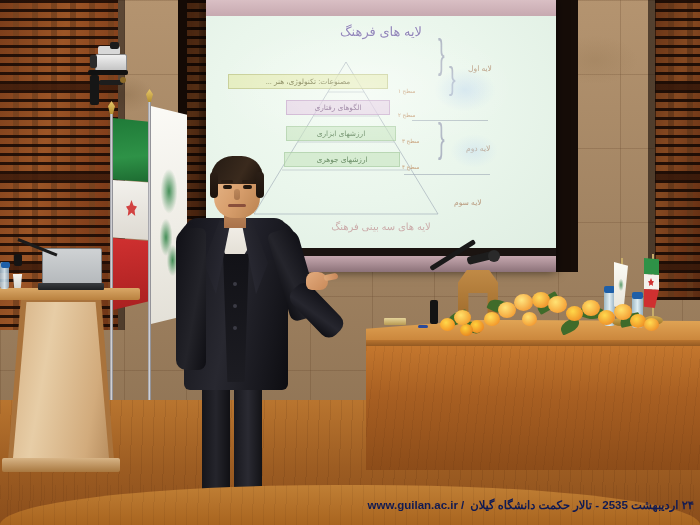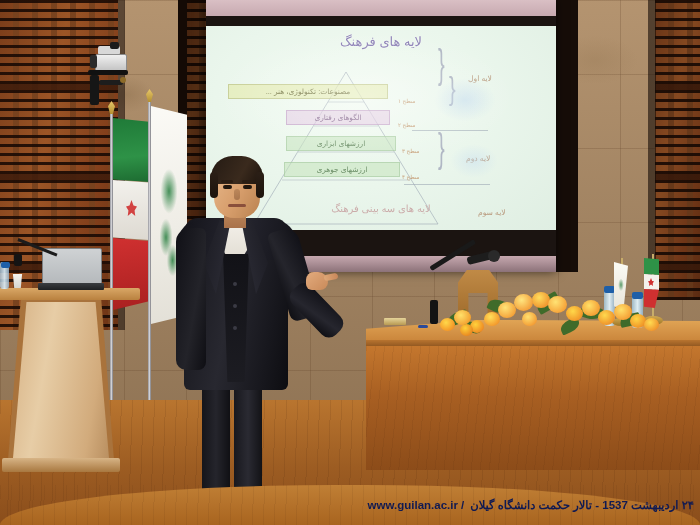--- a/index.html
+++ b/index.html
@@ -40,23 +40,23 @@
       background-image:repeating-linear-gradient(to bottom,
          rgba(0,0,0,0) 0, rgba(0,0,0,0) 84px,
          rgba(60,26,10,.85) 84px, rgba(60,26,10,.85) 90px);}
   .shadow-gap{position:absolute;background:#140a05;}
 
   
   #screen-wrap{position:absolute;left:206px;top:0;width:350px;height:272px;
       background:#1b1411;box-shadow:0 0 10px rgba(0,0,0,.6);}
   #screen-top{position:absolute;left:0;top:0;width:100%;height:16px;
       background:linear-gradient(180deg,#d9bfc4,#c7a9b0);}
-  #slide{position:absolute;left:0;top:16px;width:100%;height:204px;
+  #slide{position:absolute;left:0;top:16px;width:100%;height:232px;
       background:radial-gradient(ellipse at 42% 36%,#f2fbf2 0%,#eaf6ec 48%,#dfeee2 100%);
-      overflow:hidden;margin-top:10px;}
+      overflow:hidden;}
   #screen-bot{position:absolute;left:0;bottom:0;width:100%;height:16px;
       background:linear-gradient(180deg,#c6a8af,#8c7279);}
   .glare{position:absolute;border-radius:50%;pointer-events:none;}
 
   
   .slide-title{position:absolute;top:8px;width:100%;text-align:center;
       font-size:13px;color:#8b7fb5;direction:rtl;letter-spacing:.5px;
       text-shadow:0 0 2px rgba(255,255,255,.8);}
   .slide-footer{position:absolute;bottom:16px;width:100%;text-align:center;
       font-size:10px;color:#c7a0a0;direction:rtl;opacity:.85;}
@@ -204,21 +204,21 @@
 
       <div class="hline" style="left:206px;top:104px;width:76px;"></div>
       <div class="hline" style="left:198px;top:158px;width:86px;"></div>
 
       <div class="brace" style="left:232px;top:28px;transform:scaleY(2.0);">}</div>
       <div class="brace" style="left:232px;top:112px;transform:scaleY(2.0);">}</div>
       <div class="brace" style="left:243px;top:52px;transform:scaleY(1.6);">}</div>
 
       <div class="layer-lab" style="left:262px;top:48px;">لایه اول</div>
       <div class="layer-lab" style="left:260px;top:128px;">لایه دوم</div>
-      <div class="layer-lab" style="left:272px;top:182px;">لایه سوم</div>
+      <div class="layer-lab" style="left:248px;top:182px;">لایه سوم</div>
 
       <div class="slide-footer">لایه های سه بینی فرهنگ</div>
 
       <div class="glare" style="left:228px;top:52px;width:62px;height:44px;background:radial-gradient(ellipse,rgba(190,215,238,.55),rgba(190,215,238,0) 70%);"></div>
       <div class="glare" style="left:244px;top:118px;width:48px;height:34px;background:radial-gradient(ellipse,rgba(196,220,240,.45),rgba(196,220,240,0) 70%);"></div>
       <div class="glare" style="left:10px;top:6px;width:300px;height:130px;background:radial-gradient(ellipse,rgba(255,255,255,.35),rgba(255,255,255,0) 72%);"></div>
     </div>
 
     <div id="screen-bot"></div>
   </div>
@@ -443,18 +443,18 @@
          background:linear-gradient(180deg,rgba(160,110,70,.5),rgba(140,92,58,.6));"></div>
     <div class="mn" style="left:60px;top:54px;width:18px;height:3px;border-radius:2px;background:#8a4f3b;"></div>
   </div>
 
   <div id="stage-edge">
     <div class="floor-grain" style="opacity:.28;"></div>
   </div>
 
   <div id="caption">
     <div style="display:flex;align-items:center;gap:6px;direction:rtl;">
-      <span class="cap-txt">۲۴ اردیبهشت 1537  -  تالار حکمت دانشگاه گیلان</span>
+      <span class="cap-txt">۲۴ اردیبهشت 2535  -  تالار حکمت دانشگاه گیلان</span>
       <span class="cap-left">www.guilan.ac.ir /</span>
     </div>
   </div>
 
 </div>
 
 </body></html>

